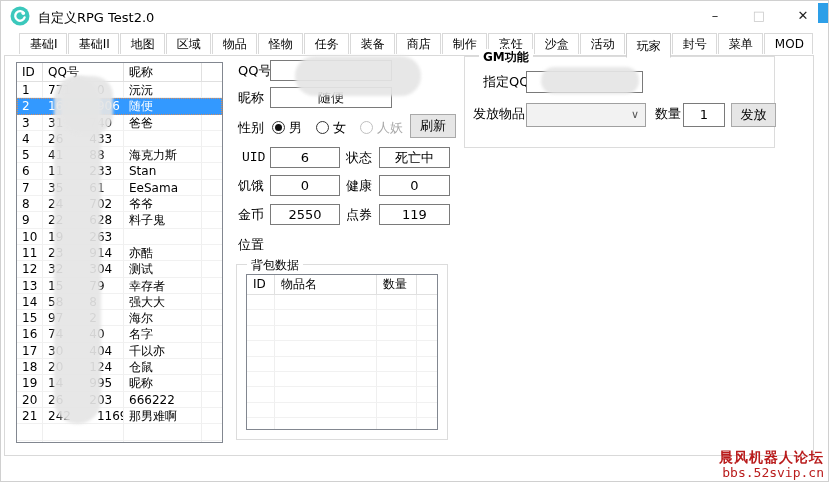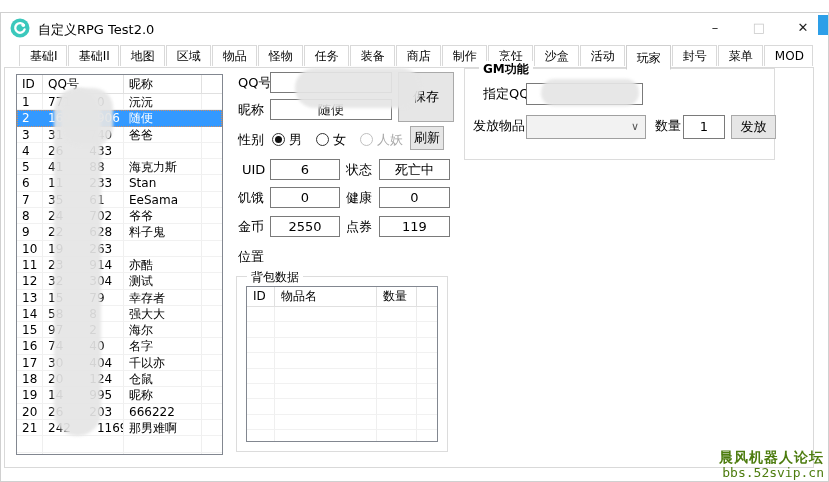--- a/index.html
+++ b/index.html
@@ -2,21 +2,21 @@
 <html><head>
 <meta charset="utf-8">
 <style>
   * { box-sizing: border-box; }
   html,body { margin:0; padding:0; }
   body {
     width:829px; height:482px; position:relative; overflow:hidden;
     background:#fff; color:#000;
     font-family:"DejaVu Sans","Liberation Sans",sans-serif; font-size:12px;
   }
-  .window { position:absolute; inset:0; border:1px solid #d0d0d0; background:#fff;margin-top:12px; }
+  .window { position:absolute; inset:0; border:1px solid #d0d0d0; background:#fff; }
 
   
   .titlebar { position:absolute; left:0; top:0; width:100%; height:31px; background:#fff; }
   .app-icon { position:absolute; left:9px; top:5px; width:20px; height:20px; }
   .title-text { position:absolute; left:37px; top:8px; font-size:13px; color:#000; }
   .win-btn { position:absolute; top:0; width:44px; height:30px; line-height:30px; text-align:center; font-size:13px; color:#222; }
   .win-btn.max { color:#c9c9c9; }
   .bg-sliver { position:absolute; right:0; top:2px; width:10px; height:20px; }
 
   
@@ -280,43 +280,42 @@
         </div>
     </div>
 
     <div class="blur-blob" style="left:49px; top:20px; width:47px; height:348px; border-radius:24px;"></div>
     <div class="blur-blob" style="left:56px; top:20px; width:52px; height:58px; border-radius:20px;"></div>
     <div class="blur-blob" style="left:290px; top:0px; width:126px; height:40px; border-radius:20px;"></div>
     <div class="blur-blob" style="left:536px; top:11px; width:98px; height:27px; border-radius:13px;"></div>
 
     <div class="fld-label" style="left:233px; top:4px;">QQ号</div>
     <div class="tbox" style="left:265px; top:4px; width:122px; height:21px;"></div>
-    <div class="btn" style="left:393px; top:4px; width:56px; height:50px; line-height:48px;">保存</div>
 
     <div class="fld-label" style="left:233px; top:31px;">昵称</div>
     <div class="tbox" style="left:265px; top:31px; width:122px; height:21px;">随便</div>
 
     <div class="fld-label" style="left:233px; top:61px;">性别</div>
     <div class="radio-row" style="left:267px; top:61px; height:21px;">
         <div class="radio">
           <div class="rdot on"></div>
           <span>男</span>
         </div>
         <div class="radio">
           <div class="rdot"></div>
           <span>女</span>
         </div>
         <div class="radio dis">
           <div class="rdot"></div>
           <span>人妖</span>
         </div>
       </div>
-    <div class="btn" style="left:405px; top:58px; width:34px; height:24px; line-height:22px;">刷新</div>
-
-    <div class="fld-label" style="left:237px; top:91px;">UID</div>
+    <div class="btn" style="left:405px; top:58px; width:46px; height:24px; line-height:22px;">刷新</div>
+
+    <div class="fld-label" style="left:237px; top:91px;font-family:Liberation Mono, monospace;">UID</div>
     <div class="tbox" style="left:265px; top:91px; width:70px; height:21px;">6</div>
     <div class="fld-label" style="left:341px; top:91px;">状态</div>
     <div class="tbox" style="left:374px; top:91px; width:71px; height:21px;">死亡中</div>
 
     <div class="fld-label" style="left:233px; top:119px;">饥饿</div>
     <div class="tbox" style="left:265px; top:119px; width:70px; height:21px;">0</div>
     <div class="fld-label" style="left:341px; top:119px;">健康</div>
     <div class="tbox" style="left:374px; top:119px; width:71px; height:21px;">0</div>
 
     <div class="fld-label" style="left:233px; top:148px;">金币</div>
@@ -403,18 +402,18 @@
         <span></span>
         <span class="chev">∨</span>
       </div>
       <div class="fld-label" style="left:190px; top:46px;">数量</div>
       <div class="tbox" style="left:218px; top:46px; width:42px; height:24px; line-height:22px;">1</div>
       <div class="btn" style="left:266px; top:46px; width:45px; height:24px; line-height:22px;">发放</div>
     </div>
 
   </div>
 
-  <div class="watermark" style="color: #4d7c0f;">
+  <div class="watermark" style="color: #b91c1c;">
     <div class="l1">晨风机器人论坛</div>
     <div class="l2">bbs.52svip.cn</div>
   </div>
 
 </div>
 
 </body></html>

